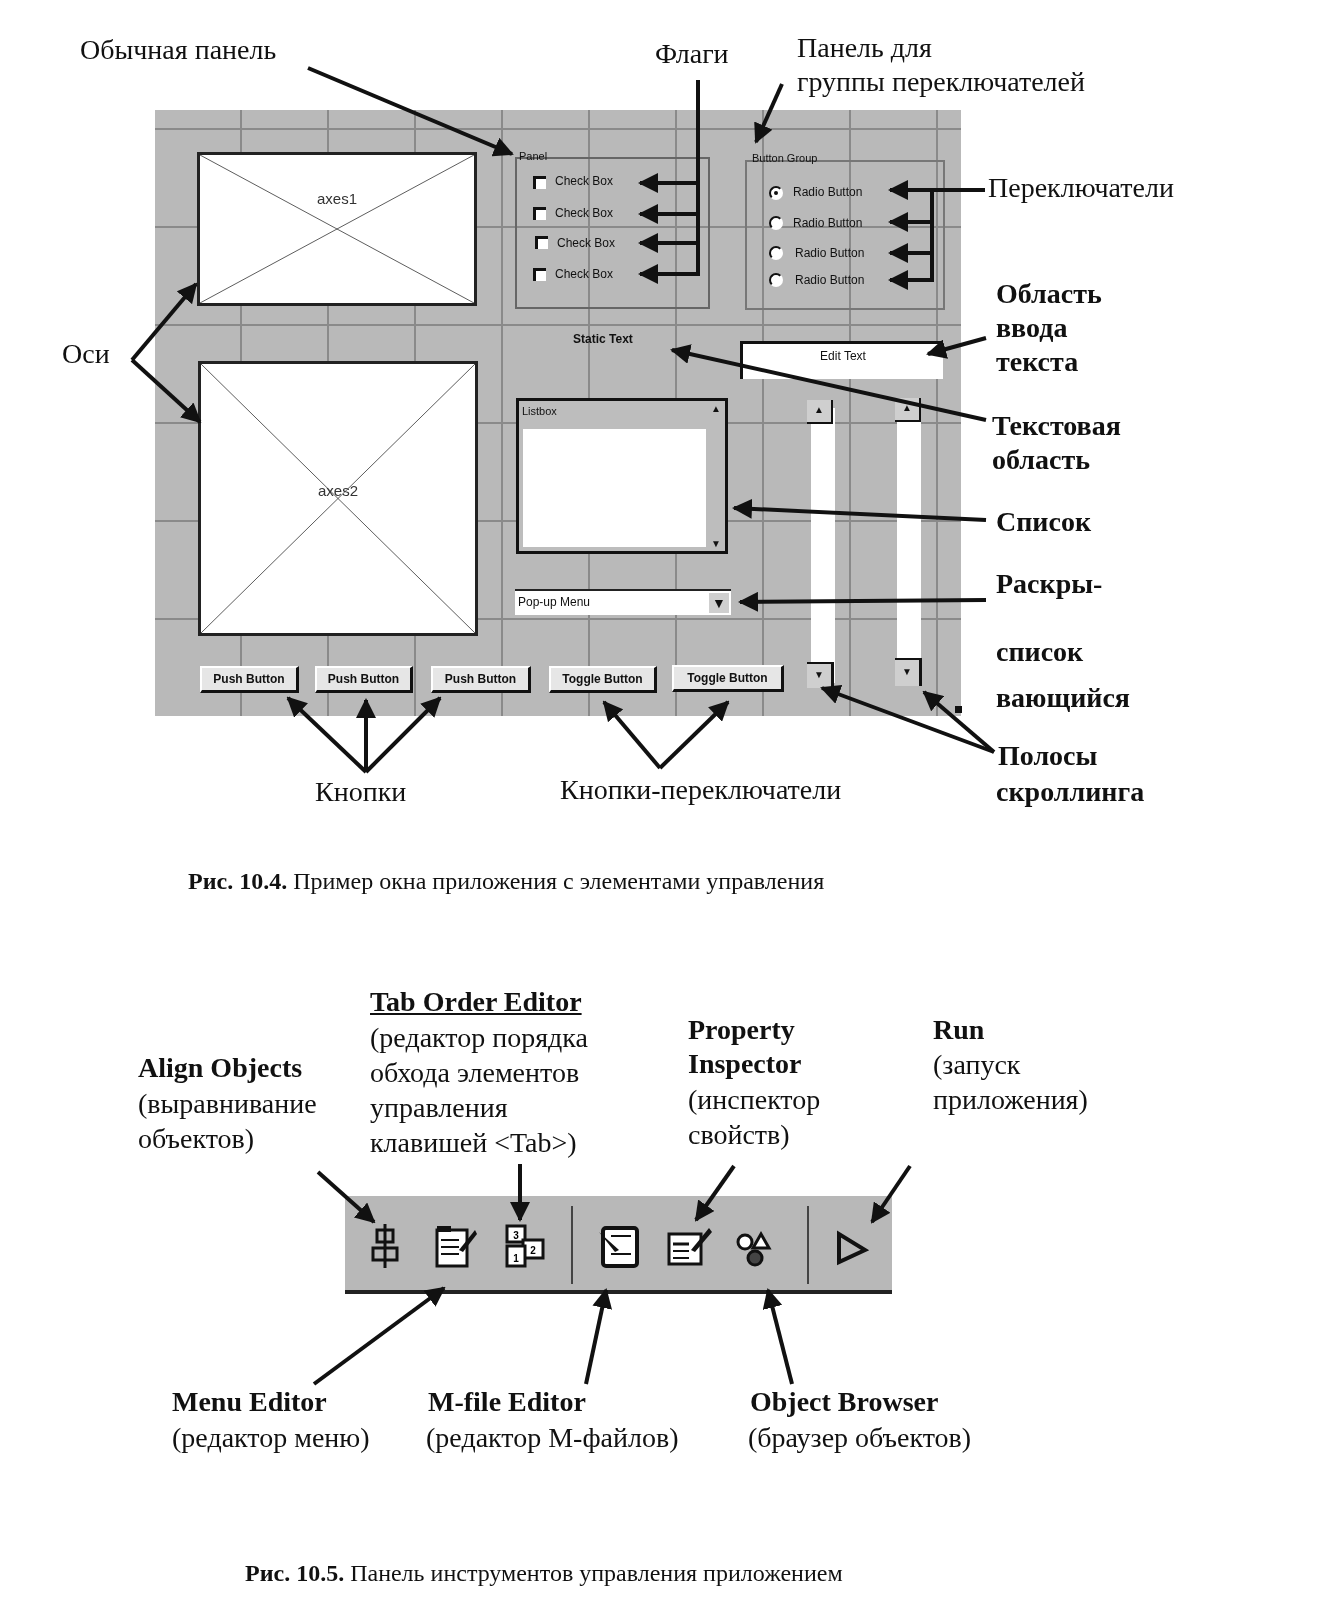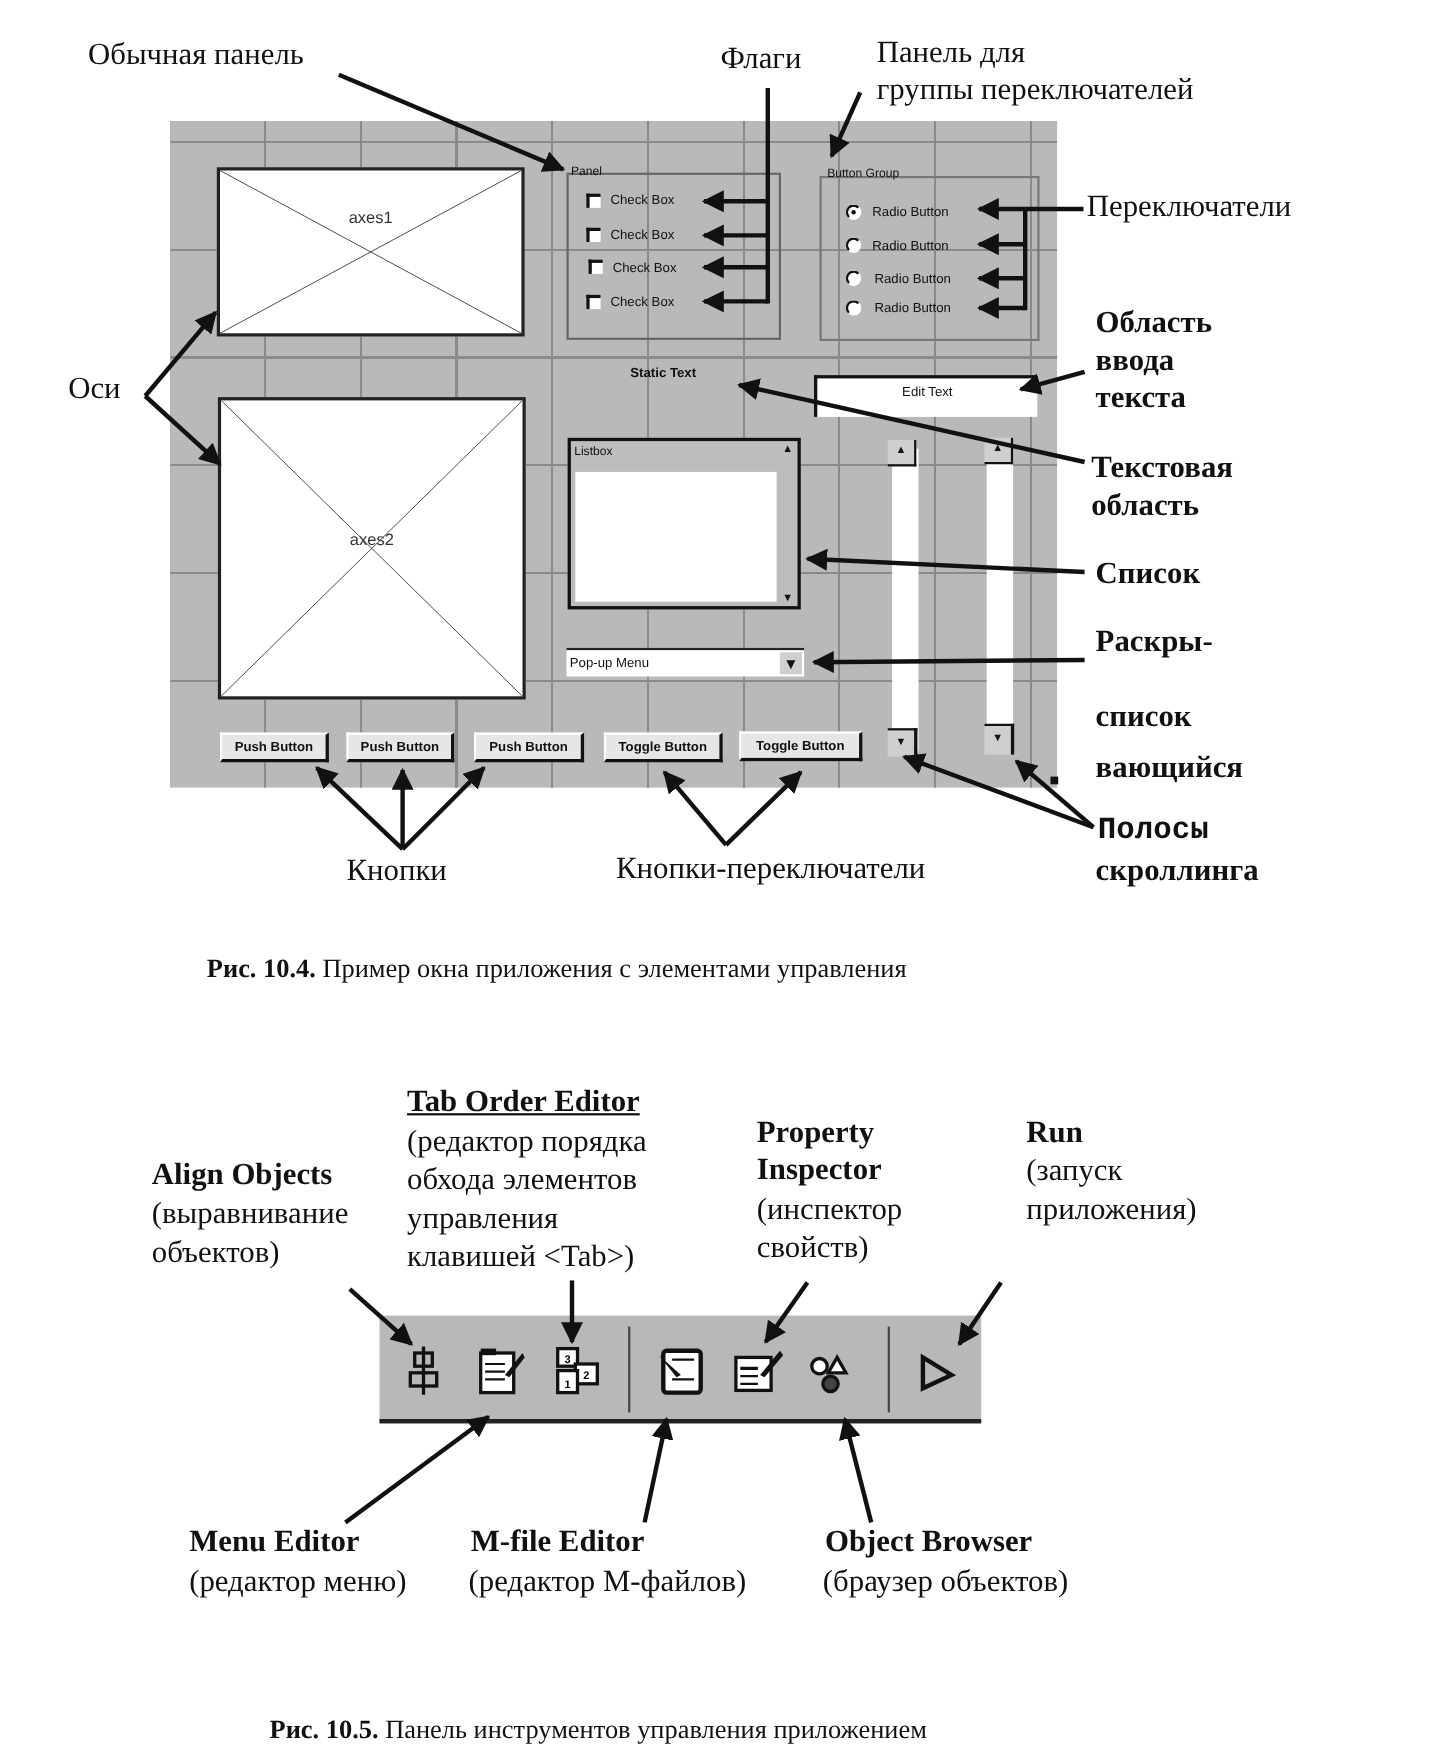--- a/index.html
+++ b/index.html
@@ -43,21 +43,21 @@
   <div class="lbl bold" style="left:996px;top:310px;">ввода</div>
   <div class="lbl bold" style="left:996px;top:344px;">текста</div>
   <div class="lbl bold" style="left:992px;top:408px;">Текстовая</div>
   <div class="lbl bold" style="left:992px;top:442px;">область</div>
   <div class="lbl bold" style="left:996px;top:504px;">Список</div>
   <div class="lbl bold" style="left:996px;top:566px;">Раскры-</div>
   <div class="lbl bold" style="left:996px;top:632px;margin-top:48px;">вающийся</div>
   <div class="lbl bold" style="left:996px;top:634px;">список</div>
   <div class="lbl" style="left:315px;top:774px;">Кнопки</div>
   <div class="lbl" style="left:560px;top:772px;">Кнопки-переключатели</div>
-  <div class="lbl bold" style="left:998px;top:738px;font-family:Liberation Mono, monospace;">Полосы</div>
+  <div class="lbl bold" style="left:998px;top:738px;">Полосы</div>
   <div class="lbl bold" style="left:996px;top:774px;">скроллинга</div>
 
   <div class="win">
 
     <div class="axesbox" style="left:42px;top:42px;width:280px;height:154px;">
       <svg viewBox="0 0 100 100" preserveAspectRatio="none">
         <line x1="0" y1="0" x2="100" y2="100" stroke="#333" stroke-width="0.8" vector-effect="non-scaling-stroke"></line>
         <line x1="100" y1="0" x2="0" y2="100" stroke="#333" stroke-width="0.8" vector-effect="non-scaling-stroke"></line>
       </svg>
       <div class="name" style="top:35px;">axes1</div>

